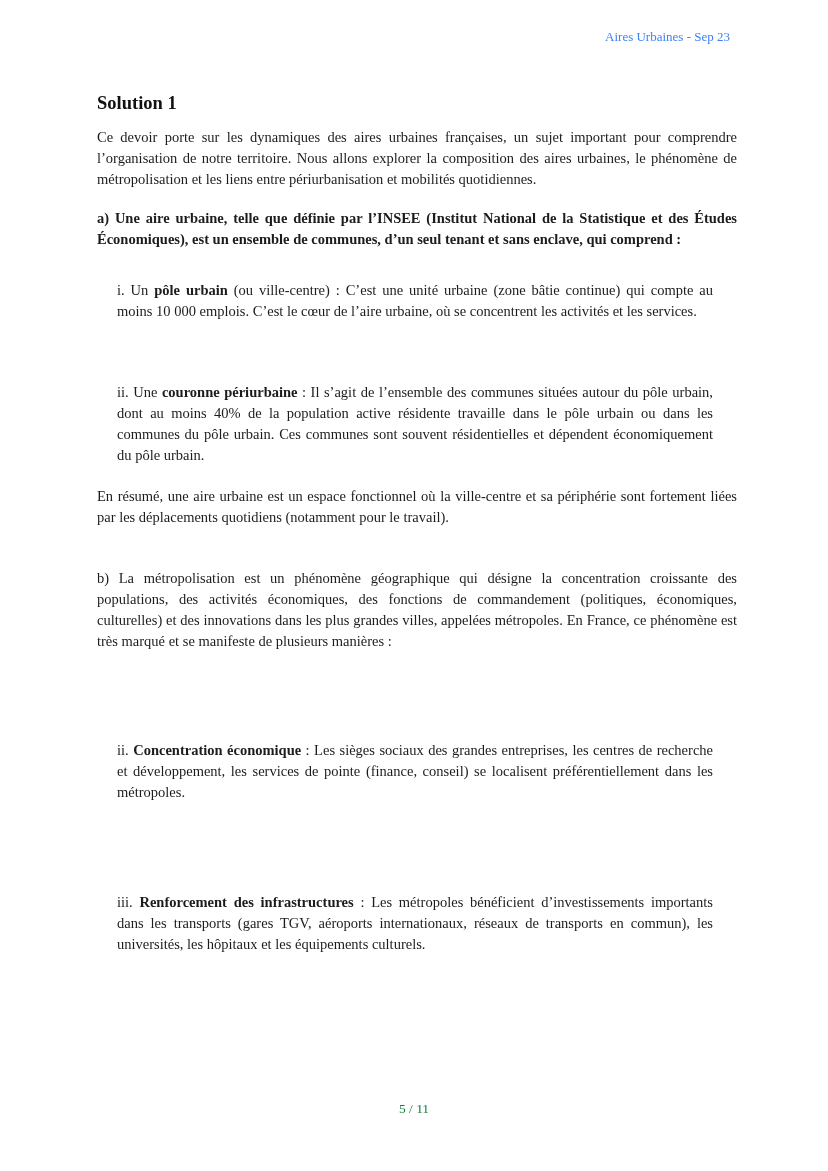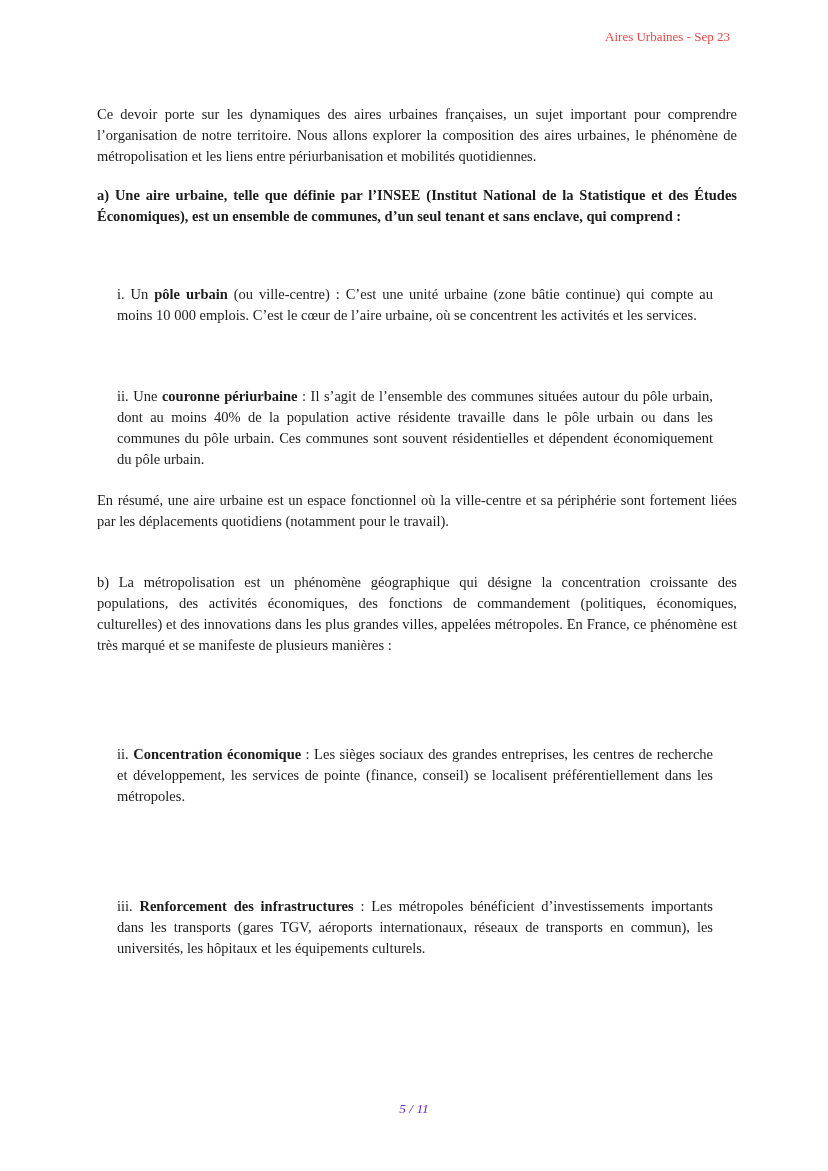--- a/index.html
+++ b/index.html
@@ -17,21 +17,21 @@
     font-family: "Liberation Serif", serif;
     font-size: 14.5px;
     line-height: 21px;
     overflow: hidden;
   }
   .running-header {
     position: absolute;
     top: 26px;
     right: 98px;
     font-size: 13px;
-    color: #ef4444;
+    color: #3b82f6;
   }
   .content {
     box-sizing: border-box;
     padding: 92px 91px 0 97px;
   }
   .doc-title {
     margin: 0;
     font-size: 18.5px;
     line-height: 23px;
     font-weight: bold;
@@ -44,45 +44,45 @@
   .item {
     margin-left: 20px;
     margin-right: 24px;
     text-align: justify;
   }
   .mt12 { margin-top: 12px; }
   .mt28 { margin-top: 40px; }
   .mt30 { margin-top: 18px; font-weight: bold; }
   .mt34 { margin-top: 20px; }
   .mt51 { margin-top: 51px; }
-  .mt55 { margin-top: 57px; }
+  .mt55 { margin-top: 30px; }
   .mt60 { margin-top: 60px; }
   .mt61 { margin-top: 89px; }
   .mt63 { margin-top: 88px; }
   .term { font-weight: bold; }
   .page-footer {
     position: absolute;
     bottom: 52px;
     left: 0;
     width: 100%;
     text-align: center;
     font-size: 13.5px;
-    color: #6d28d9;
-    font-style: italic;
+    color: #15803d;
   }
 </style>
 </head>
 <body>
 
 <div class="page">
 
   <div class="running-header">Aires Urbaines - Sep 23</div>
 
   <div class="content">
 
+    <h1 class="doc-title">Solution 1</h1>
 
     <p class="para mt12">Ce devoir porte sur les dynamiques des aires urbaines françaises, un sujet important pour comprendre l’organisation de notre territoire. Nous allons explorer la composition des aires urbaines, le phénomène de métropolisation et les liens entre périurbanisation et mobilités quotidiennes.</p>
 
     <p class="para mt30">a) Une aire urbaine, telle que définie par l’INSEE (Institut National de la Statistique et des Études Économiques), est un ensemble de communes, d’un seul tenant et sans enclave, qui comprend :</p>
 
     <div class="item mt55">
       <span>i. Un </span><span class="term">pôle urbain</span><span> (ou ville-centre) : C’est une unité urbaine (zone bâtie continue) qui compte au moins 10 000 emplois. C’est le cœur de l’aire urbaine, où se concentrent les activités et les services.</span>
     </div>
 
     <div class="item mt60">

